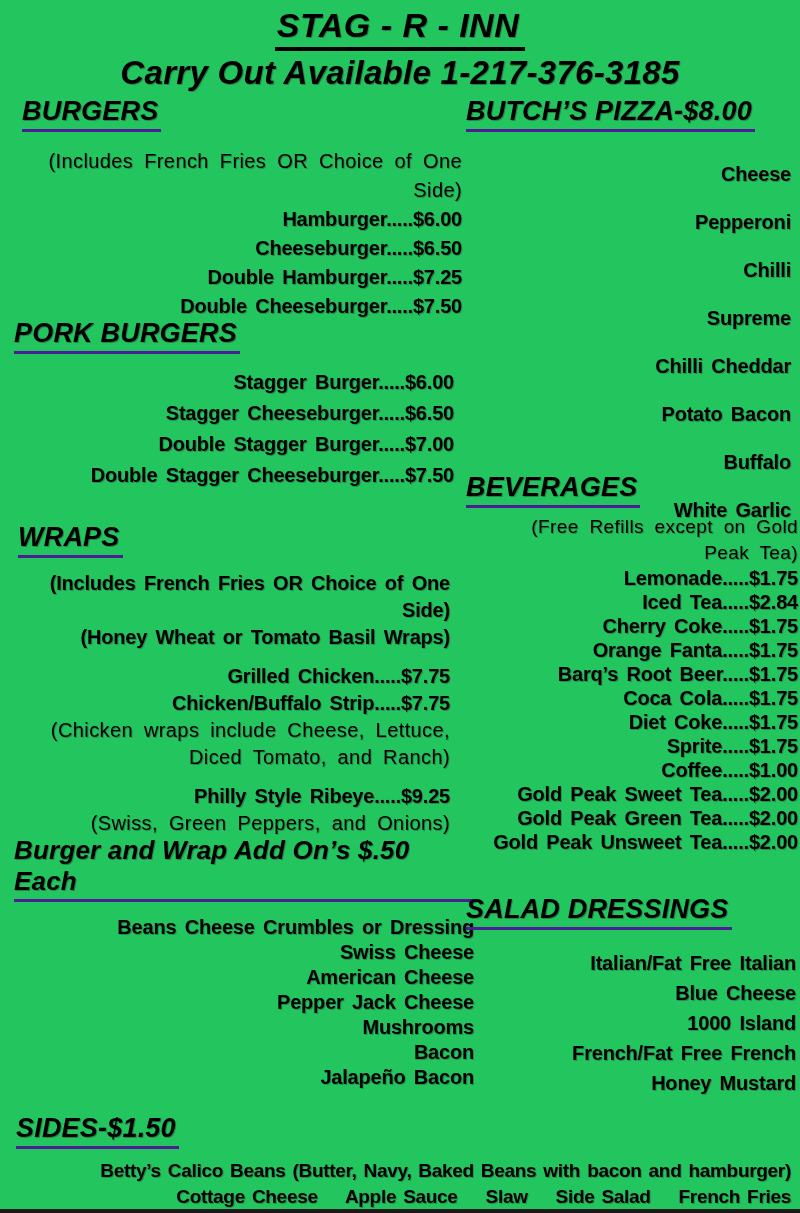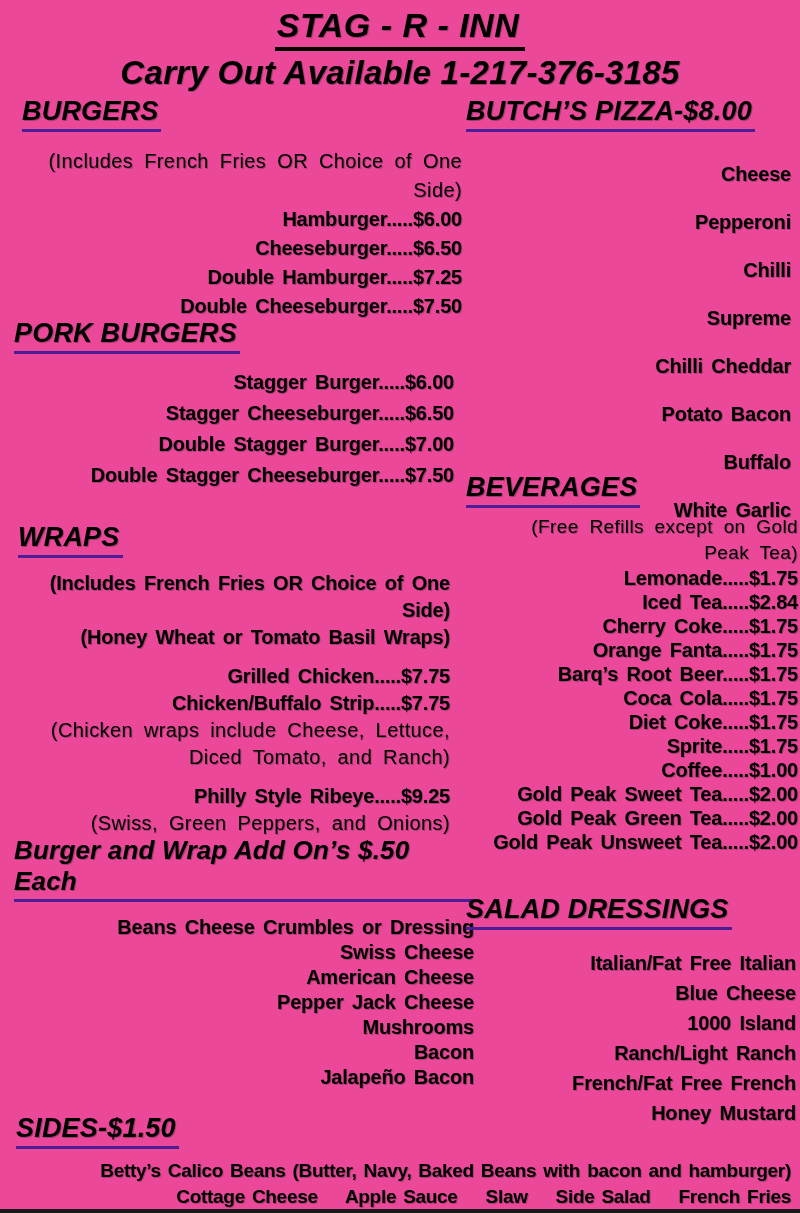--- a/index.html
+++ b/index.html
@@ -1,19 +1,19 @@
 <!DOCTYPE html>
 <html><head>
 <meta charset="utf-8">
 <style>
   html,body{margin:0;padding:0;}
   .page{
     position:relative;
     width:800px;height:1213px;
-    background:#ec4899;
+    background:#22c55e;
     color:#000;
     font-family:"Liberation Sans","DejaVu Sans",sans-serif;
     overflow:hidden;
   }
   .hdr{position:absolute;top:6px;left:0;width:100%;text-align:center;}
   .title{
     display:inline-block;
     font-size:34px;font-weight:bold;font-style:italic;
     border-bottom:4px solid #000;
     padding:0 6px 2px 2px;
@@ -182,21 +182,20 @@
         <div class="line item">Gold Peak Unsweet Tea.....$2.00</div>
       </div>
   </div>
 
   <div class="section" id="sec-salad">
     <h2 class="heading">SALAD DRESSINGS</h2>
     <div class="lines">
         <div class="line item">Italian/Fat Free Italian</div>
         <div class="line item">Blue Cheese</div>
         <div class="line item">1000 Island</div>
-        <div class="line item">Ranch/Light Ranch</div>
         <div class="line item">French/Fat Free French</div>
         <div class="line item">Honey Mustard</div>
       </div>
   </div>
 
   <div class="bottom-bar"></div>
 
 </div>
 
 </body></html>

